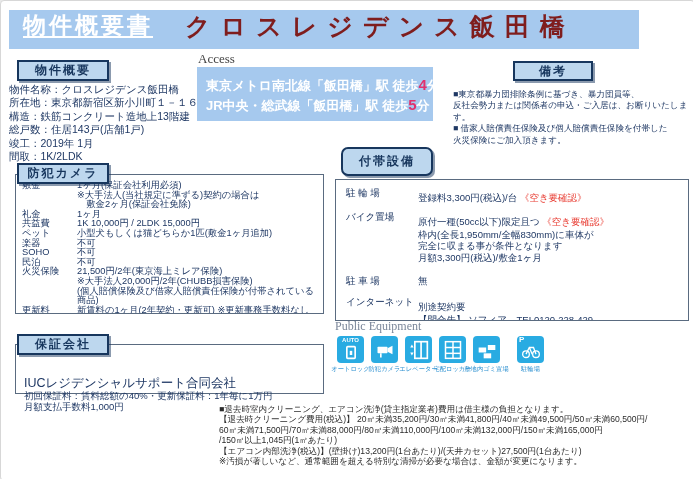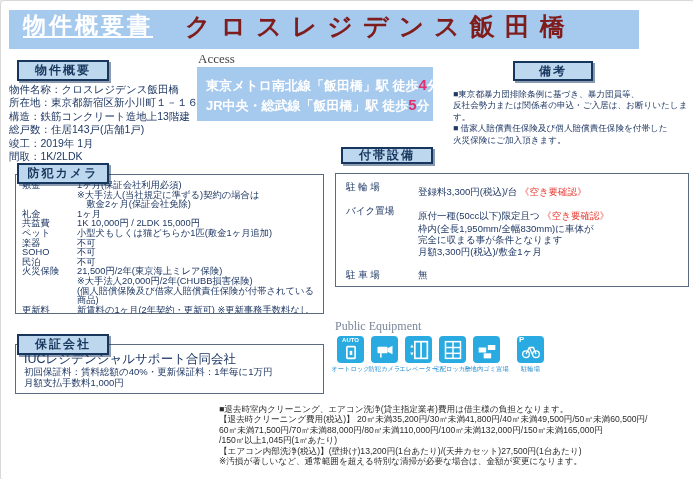--- a/index.html
+++ b/index.html
@@ -38,25 +38,25 @@
   
   .rental-hdr{left:16px;top:162px;width:92px;height:21px;}
   .rental-box{position:absolute;left:14px;top:173px;width:309px;height:140px;
     border:1px solid #5a6b80;box-sizing:border-box;padding:6px 4px 0 6px;overflow:hidden;z-index:1;}
   .rental-row{display:grid;grid-template-columns:55px 1fr;}
   .rental-row .lbl,.rental-row .val{font-size:9.3px;line-height:9.6px;white-space:pre-line;}
   
   .guar-hdr{left:16px;top:333px;width:92px;height:21px;}
   .guar-box{position:absolute;left:14px;top:343px;width:309px;height:50px;
     border:1px solid #5a6b80;box-sizing:border-box;padding:8px 6px 0 8px;z-index:1;}
-  .guar-company{font-size:12.5px;line-height:13px;}
+  .guar-company{font-size:12.5px;line-height:13px;margin-top:24px;}
   .guar-line{font-size:9.5px;line-height:11px;}
   
-  .equip-hdr{left:340px;top:146px;width:92px;height:17px;}
-  .equip-box{position:absolute;left:334px;top:172px;width:354px;height:114px;
+  .equip-hdr{left:340px;top:146px;width:92px;height:29px;border-radius:7px;}
+  .equip-box{position:absolute;left:334px;top:178px;width:354px;height:142px;
     border:1px solid #5a6b80;box-sizing:border-box;padding:7px 4px 0 10px;overflow:hidden;z-index:1;}
   .equip-row{display:grid;grid-template-columns:72px 1fr;}
   .equip-row .lbl,.equip-row .val,.equip-row .rest{font-size:9.5px;line-height:11.3px;}
   .equip-row .rest{white-space:pre-line;}
   .red-note{color:#e8392f;}
   .mb6{margin-bottom:6px;}.mb8{margin-bottom:12px;}.mb10{margin-bottom:10px;}
   
   .pe-label{position:absolute;left:334px;top:318px;font-size:12px;color:#7a8699;
     font-family:"Liberation Serif","DejaVu Serif",serif;}
   .pe-row{position:absolute;left:334px;top:335px;display:flex;align-items:flex-start;}

